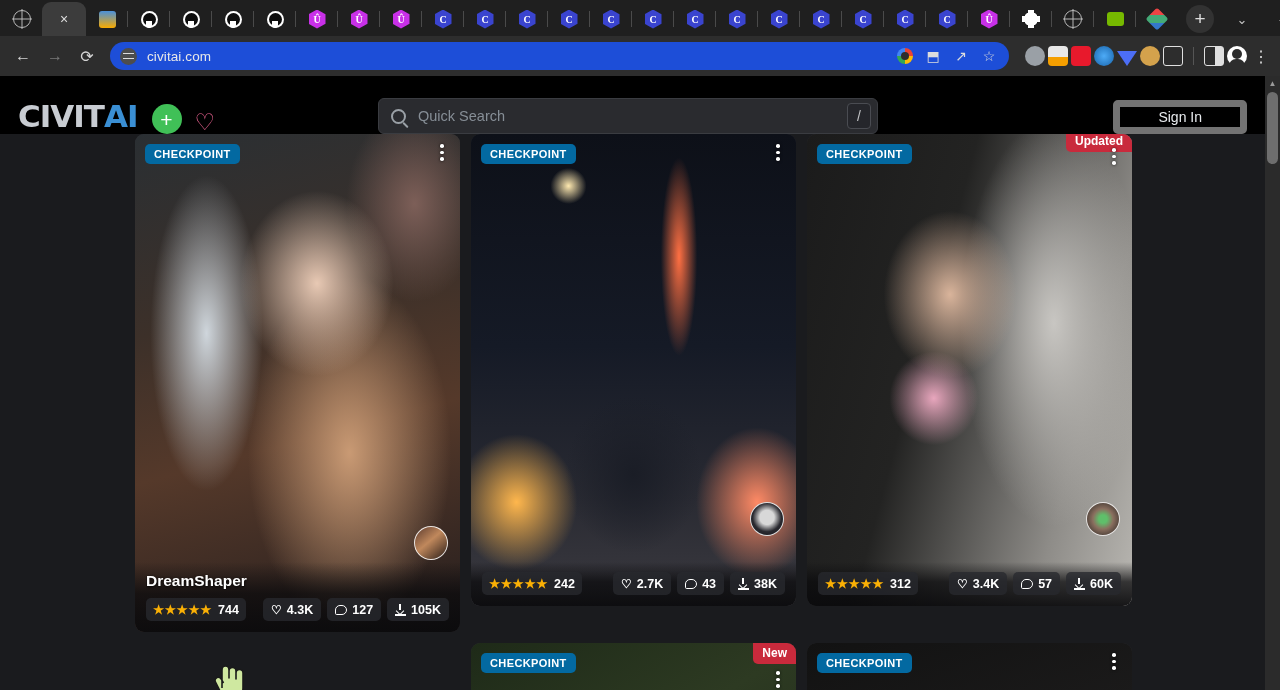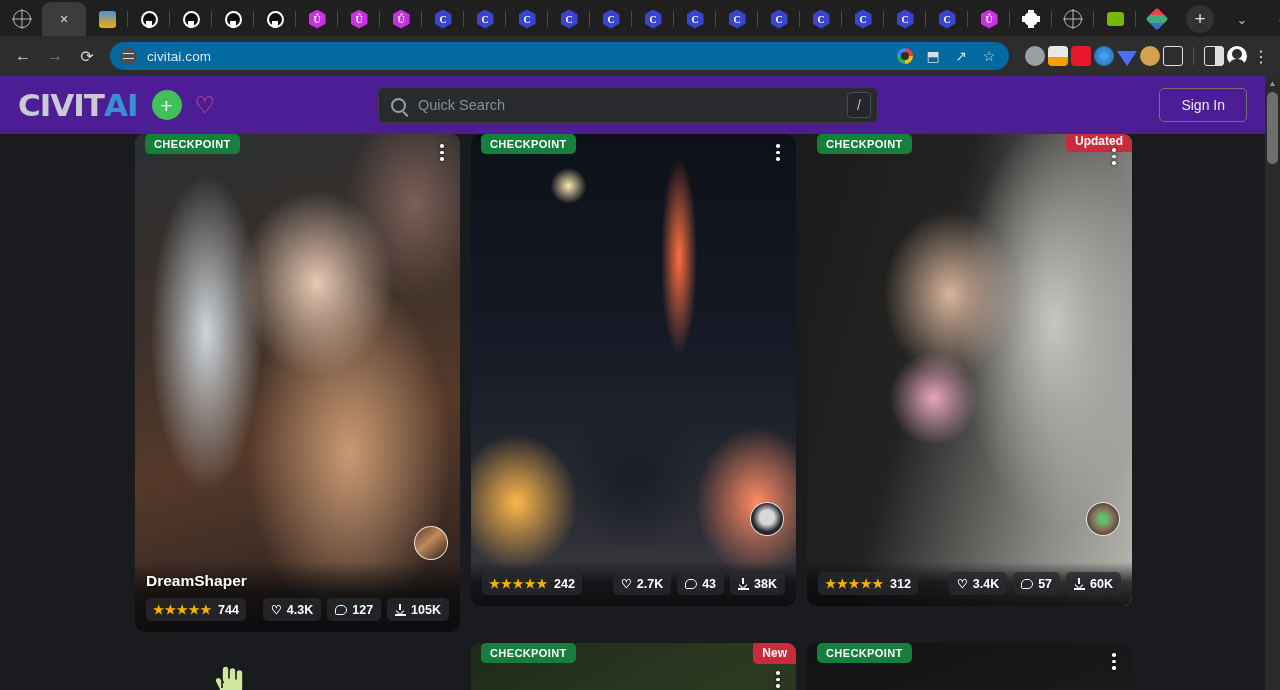--- a/index.html
+++ b/index.html
@@ -98,21 +98,21 @@
   .toolbar {
     height: 40px; background: #2d2d2d; display: flex; align-items: center;
     padding: 0 8px; flex: 0 0 40px; gap: 2px;
   }
   .navbtn {
     width: 30px; height: 30px; display: flex; align-items: center; justify-content: center;
     color: #d4d4d4; font-size: 16px; border-radius: 50%;
   }
   .navbtn.dim { color: #7a7a7a; }
   .omnibox {
-    flex: 1; height: 28px; background: #0369a1; border-radius: 14px;
+    flex: 1; height: 28px; background: #1d4ed8; border-radius: 14px;
     display: flex; align-items: center; padding: 0 4px 0 10px; margin: 0 6px;
     position: relative;
   }
   .tune-ico {
     width: 17px; height: 17px; border-radius: 50%; background: #4d4d4d;
     position: relative; flex: 0 0 17px;
   }
   .tune-ico::before, .tune-ico::after {
     content: ""; position: absolute; left: 3px; right: 3px; height: 1.4px; background: #ddd;
   }
@@ -130,21 +130,21 @@
   .ext-row { display: flex; align-items: center; gap: 3px; padding-left: 8px; }
   .ext { width: 20px; height: 20px; border-radius: 4px; position: relative; }
   .vdivider { width: 1px; height: 18px; background: #555; margin: 0 7px; }
   .dots-v { color:#ddd; font-size: 16px; letter-spacing: 0; width: 22px; text-align:center;}
 
   
   .viewport { flex: 1; position: relative; overflow: hidden; background: #1a1b1e; }
   .page { position:absolute; inset:0; right: 15px; background:#1a1b1e; }
 
   .site-header {
-    height: 58px; background: #4c1d95; display: flex; align-items: center;
+    height: 58px; background: #000000; display: flex; align-items: flex-end;
     padding: 0 18px; position: relative;
   }
   .logo {
     font-size: 31px; font-weight: 800; letter-spacing: -1px;
     font-family: "DejaVu Sans", sans-serif;
     display: flex; align-items: center;
   }
   .logo .c1 { color: #c8ccd2; }
   .logo .c2 { color: #3a8fd4; }
   .plus-btn {
@@ -166,40 +166,40 @@
     content:""; position:absolute; right:-5px; bottom:-4px; width:7px; height:2px;
     background:#9aa0a6; transform: rotate(45deg); border-radius:1px;
   }
   .search-ph { color: #868e96; font-size: 14.5px; margin-left: 12px; }
   .slashkey {
     margin-left: auto; width: 24px; height: 26px; border: 1px solid #4a4c52;
     border-radius: 4px; color: #c1c2c5; display:flex; align-items:center; justify-content:center;
     font-size: 14px; background:#25262b;
   }
   .signin {
-    position: absolute; right: 18px; height: 34px; padding: 0 21px;
-    border: 1px solid #737373; border-radius: 5px; color: #e9ecef;
+    position: absolute; right: 18px; height: 34px; padding: 0 38px;
+    border: 7px solid #737373; border-radius: 5px; color: #e9ecef;
     display: flex; align-items: center; font-size: 14px; background: transparent;
   }
 
   
   .grid {
     position: absolute; left: 135px; right: 0px; top: 58px; bottom: 0;
     display: grid; grid-template-columns: 325px 325px 325px; gap: 11px;
     overflow: hidden;
   }
   .card {
     position: relative; border-radius: 9px; overflow: hidden; background: #2b2c31;
   }
   .card.tall  { height: 498px; }
   .card.short { height: 472px; }
   .card-img { position: absolute; inset: 0; }
   .badge {
-    position: absolute; top: 0; left: 10px; z-index: 4;
-    background: #15803d; color: #fff; font-size: 11px; font-weight: bold;
+    position: absolute; top: 10px; left: 10px; z-index: 4;
+    background: #0369a1; color: #fff; font-size: 11px; font-weight: bold;
     letter-spacing: .4px; padding: 4px 9px; border-radius: 5px;
   }
   .corner-badge {
     position: absolute; top: 0px; right: 0px; z-index: 4;
     background: #c92a3c; color: #fff; font-size: 12px; font-weight: bold;
     padding: 3px 9px 4px; border-radius: 0 0 0 5px;
   }
   .corner-badge.updated { top: -5px; padding: 5px 9px 4px; }
   .kebab {
     position: absolute; top: 10px; right: 12px; z-index: 5; color: #fff;

